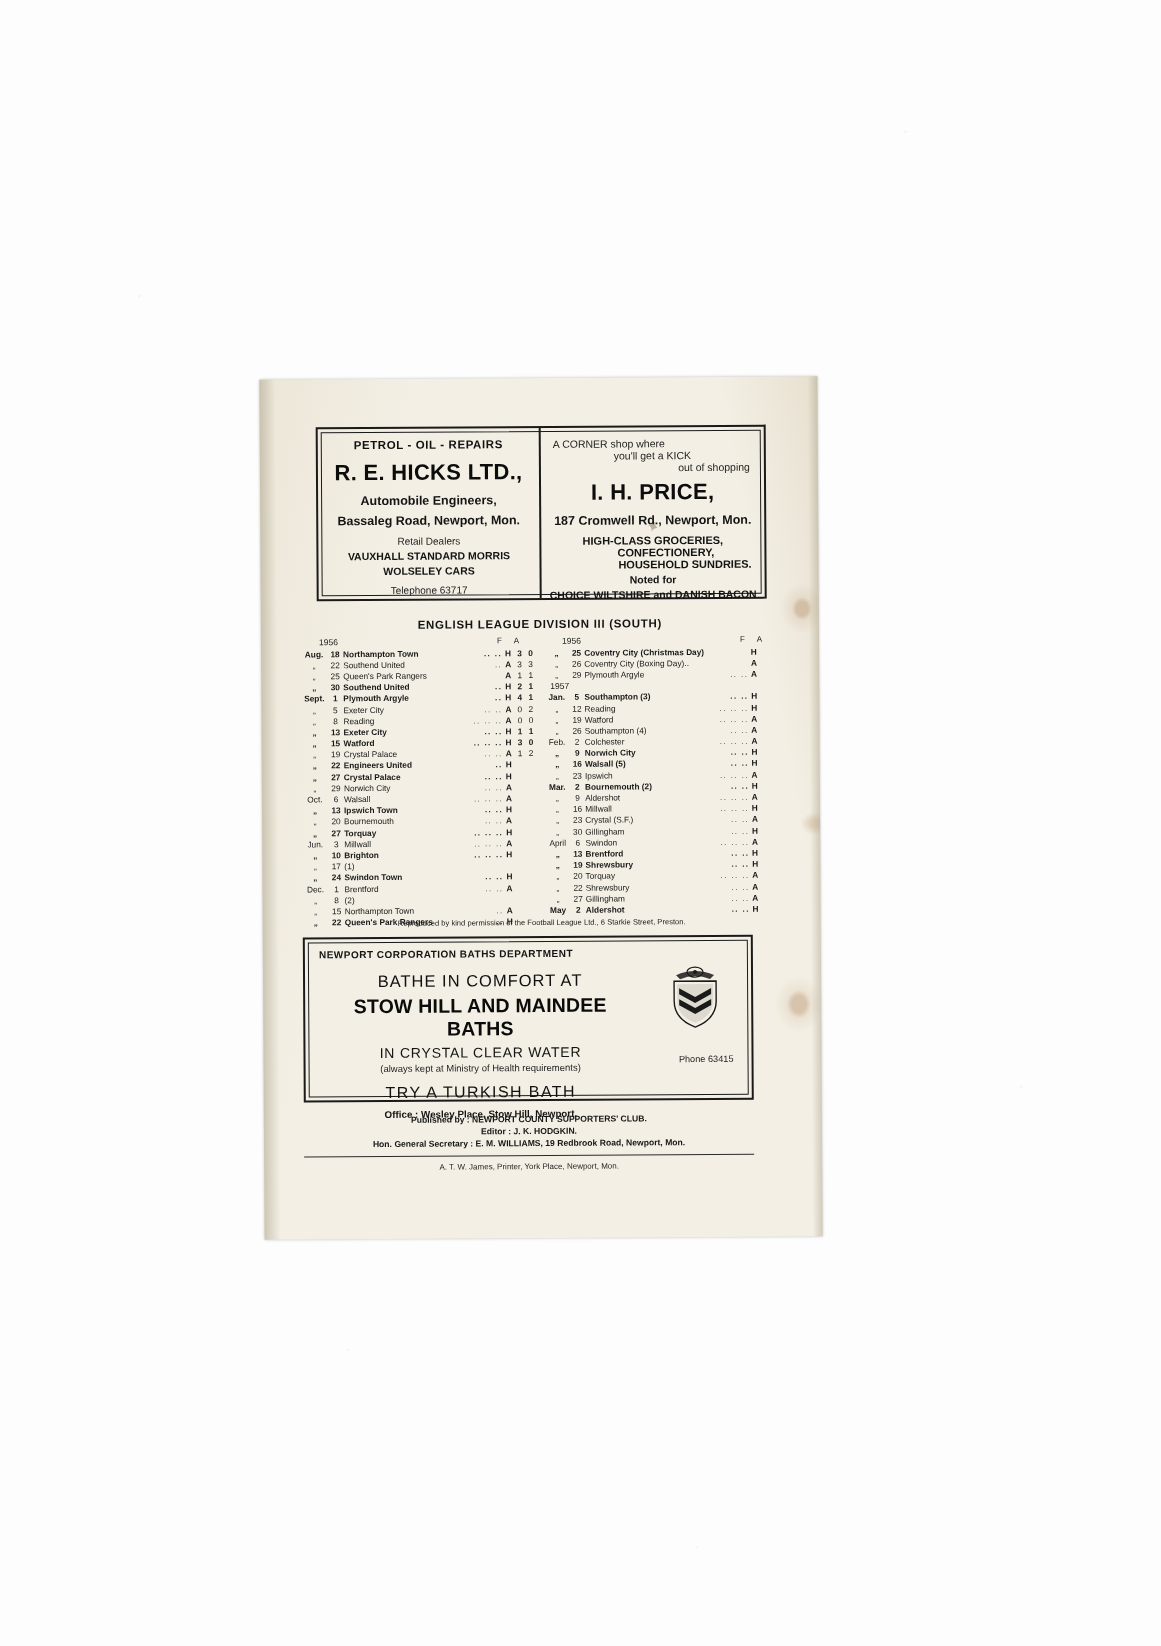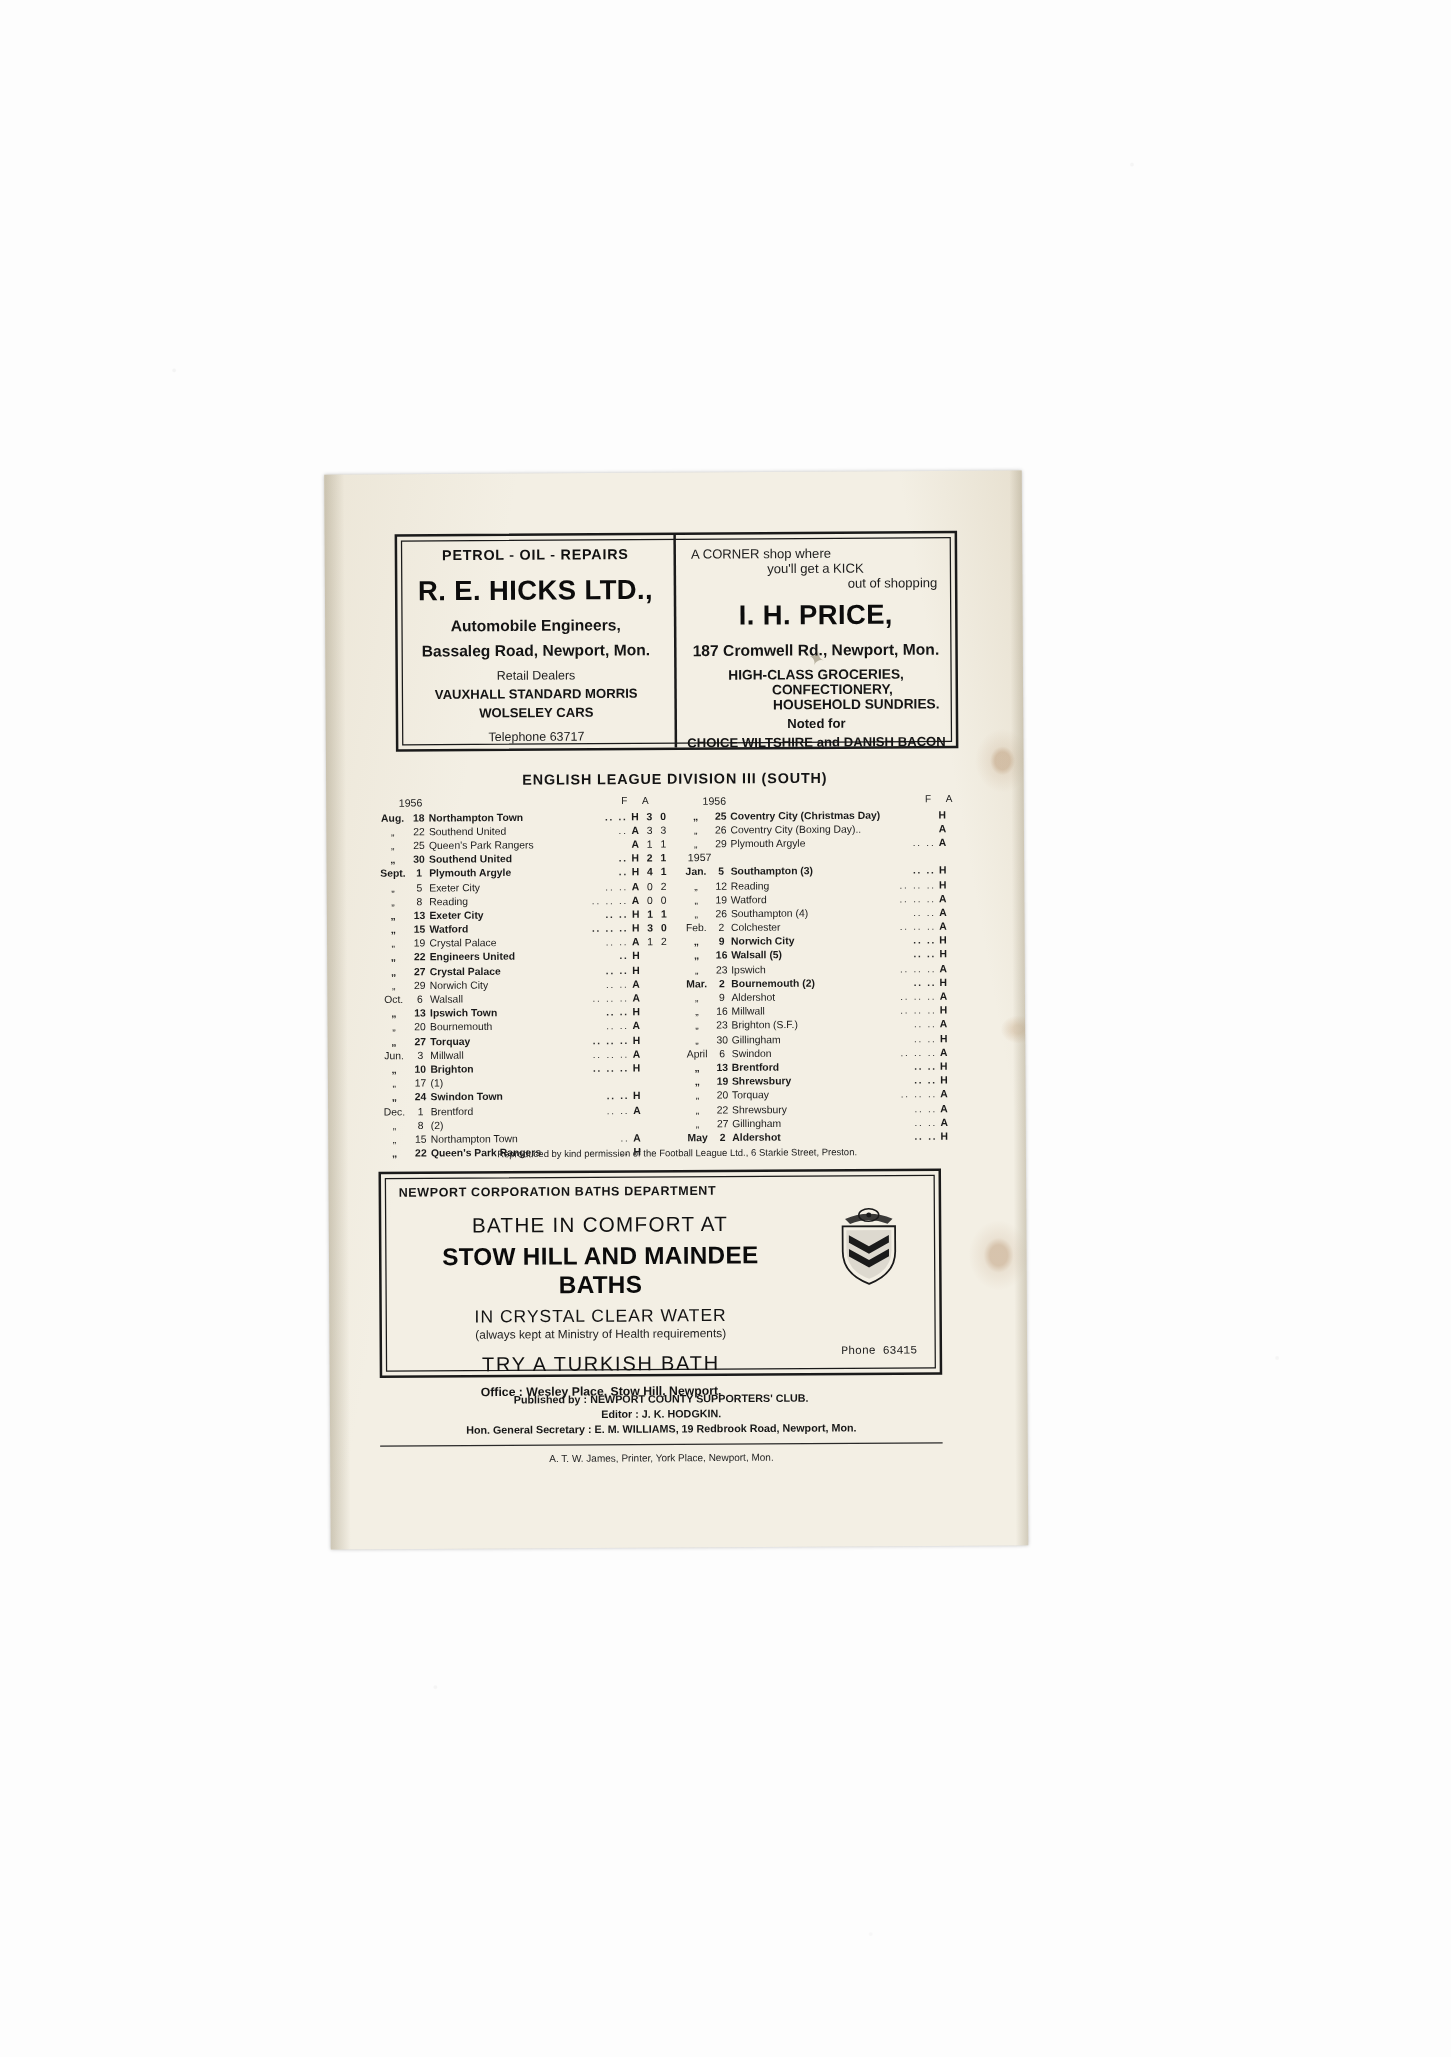--- a/index.html
+++ b/index.html
@@ -212,24 +212,23 @@
   .crest {
     position: absolute;
     right: 26px;
     top: 26px;
     width: 60px;
     text-align: center;
   }
   .phone {
     position: absolute;
     right: 18px;
-    bottom: 12px;
+    bottom: 34px;
     font-size: 9.2px;
     color: #1d1d1d;
-    font-family: Liberation Mono, monospace;
   }
 
   
   .footer {
     position: absolute;
     left: 40px;
     top: 736px;
     width: 450px;
     text-align: center;
   }
@@ -666,21 +665,21 @@
               <td class="dy">16</td>
               <td class="opp">Millwall</td>
               <td class="dots">..    ..    ..</td>
               <td class="ha">H</td>
               <td class="gf"></td>
               <td class="ga"></td>
             </tr>
             <tr>
               <td class="mo">„</td>
               <td class="dy">23</td>
-              <td class="opp">Brighton (S.F.)</td>
+              <td class="opp">Crystal (S.F.)</td>
               <td class="dots">..    ..</td>
               <td class="ha">A</td>
               <td class="gf"></td>
               <td class="ga"></td>
             </tr>
             <tr>
               <td class="mo">„</td>
               <td class="dy">30</td>
               <td class="opp">Gillingham</td>
               <td class="dots">..    ..</td>

